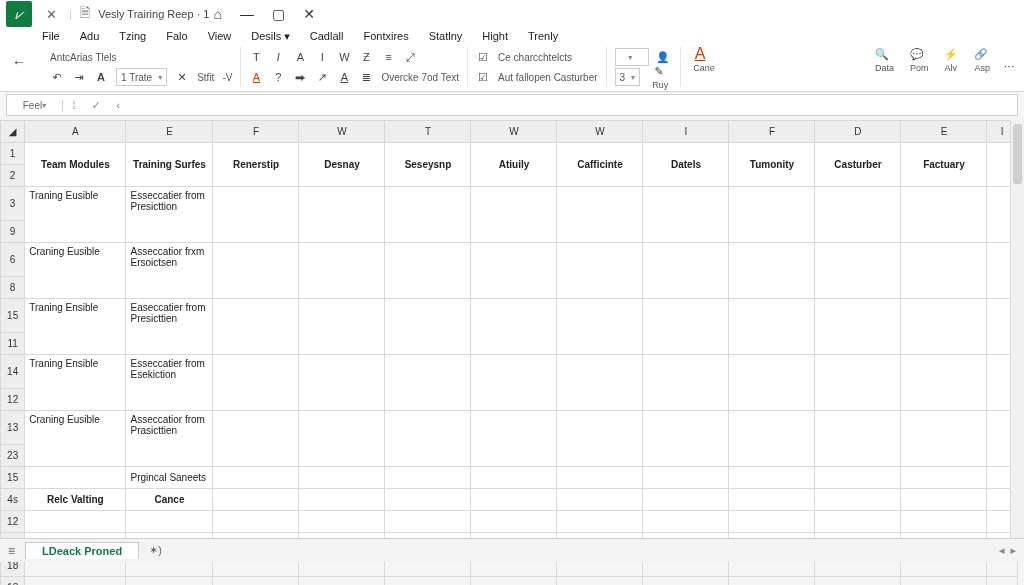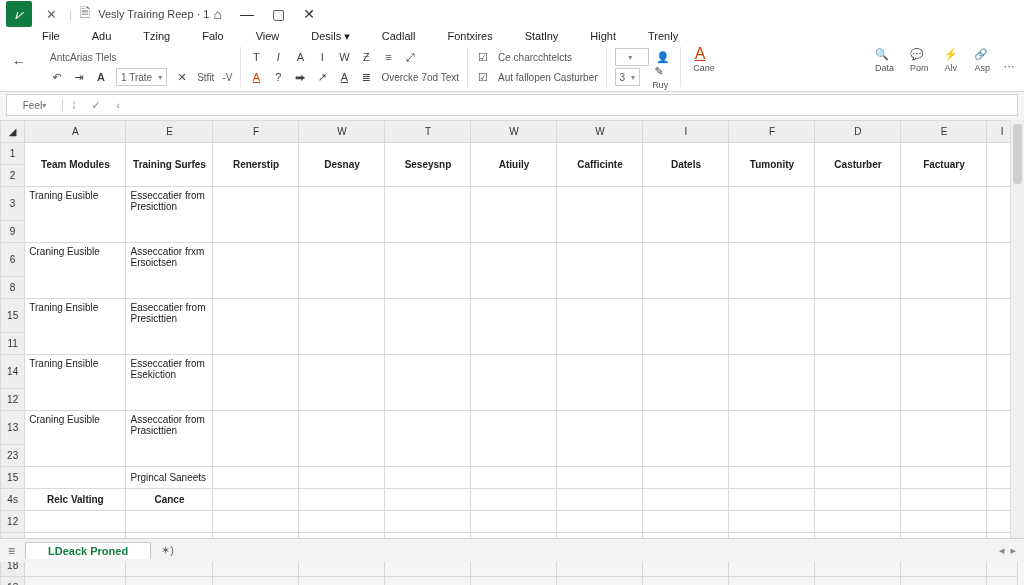--- a/index.html
+++ b/index.html
@@ -10,21 +10,21 @@
   .app-icon { width: 26px; height: 26px; background: #107c41; color:#fff; display:flex; align-items:center; justify-content:center; font-style: italic; font-size: 14px; border-radius: 2px; margin-right: 6px; }
   .tab-x { font-size: 13px; color:#666; padding: 0 8px; cursor:pointer; }
   .tab-sep { color:#ccc; padding:0 4px; }
   .doc-icon { font-size: 13px; color:#666; padding: 0 4px; }
   .doc-title { color:#444; padding:0 4px; }
   .title-center { flex:1; text-align:center; font-weight:700; color:#000; letter-spacing:.5px; font-size:13px; }
   .win-controls { display:flex; gap:18px; align-items:center; padding-right:8px; color:#333; }
   .win-controls span { font-size:14px; cursor:pointer; }
 
   
-  .menubar { display:flex; gap:32px; padding: 2px 42px; background:#fff; font-size:11px; color:#222; }
+  .menubar { display:flex; gap:20px; padding: 2px 42px; background:#fff; font-size:11px; color:#222; }
   .menubar span { cursor:pointer; }
 
   
   .ribbon { display:flex; background:#fff; border-bottom:1px solid #d6d6d6; padding: 2px 8px 4px 8px; align-items:flex-start; }
   .ribbon-group { display:flex; flex-direction:column; padding: 0 8px; border-right:1px solid #e4e4e4; }
   .ribbon-group:last-child { border-right:none; }
   .ribbon-row { display:flex; gap:8px; align-items:center; height:20px; }
   .rib-small { font-size:10px; color:#555; }
   .rib-ico { width:14px; height:14px; display:flex; align-items:center; justify-content:center; font-size:11px; color:#444; }
   .rib-ico.red { color: #d83b01; }
@@ -57,21 +57,21 @@
   col.c-rest { width:85px; }
   td { font-size:10px; color:#222; padding:2px 4px; vertical-align:middle; text-align:center; }
   td.left { text-align:left;margin-top:20px; }
   tr.hdr td { font-weight:700; }
   tr.tall { height:34px; }
   tr.tall td { vertical-align:top; padding-top:3px; }
 
   
   .sheettabs { position:absolute; bottom:0; left:0; right:0; height:24px; background:#f3f3f3; border-top:1px solid #d0d0d0; display:flex; align-items:center; padding:0 8px; gap:10px; }
   .sheettabs .burger { color:#666; cursor:pointer; font-size:12px; }
-  .sheettabs .tab { border:1px solid #c8c8c8; border-bottom:none; background:#fff; padding:2px 22px; font-size:11px; color:#107c41; font-weight:600; cursor:pointer; }
+  .sheettabs .tab { border:1px solid #c8c8c8; border-bottom:none; background:#fff; padding:2px 16px; font-size:11px; color:#107c41; font-weight:600; cursor:pointer; }
   .sheettabs .addtab { color:#666; cursor:pointer; }
   .sheettabs .scroll { margin-left:auto; display:flex; gap:6px; color:#888; }
 
   .vscroll { position:absolute; right:0; top:0; width:14px; bottom:24px; background:#f0f0f0; border-left:1px solid #ddd; }
   .vscroll .thumb { position:absolute; left:2px; right:2px; top:4px; height:60px; background:#cfcfcf; border-radius:3px; }
 
 </style>
 </head>
 <body>
 

